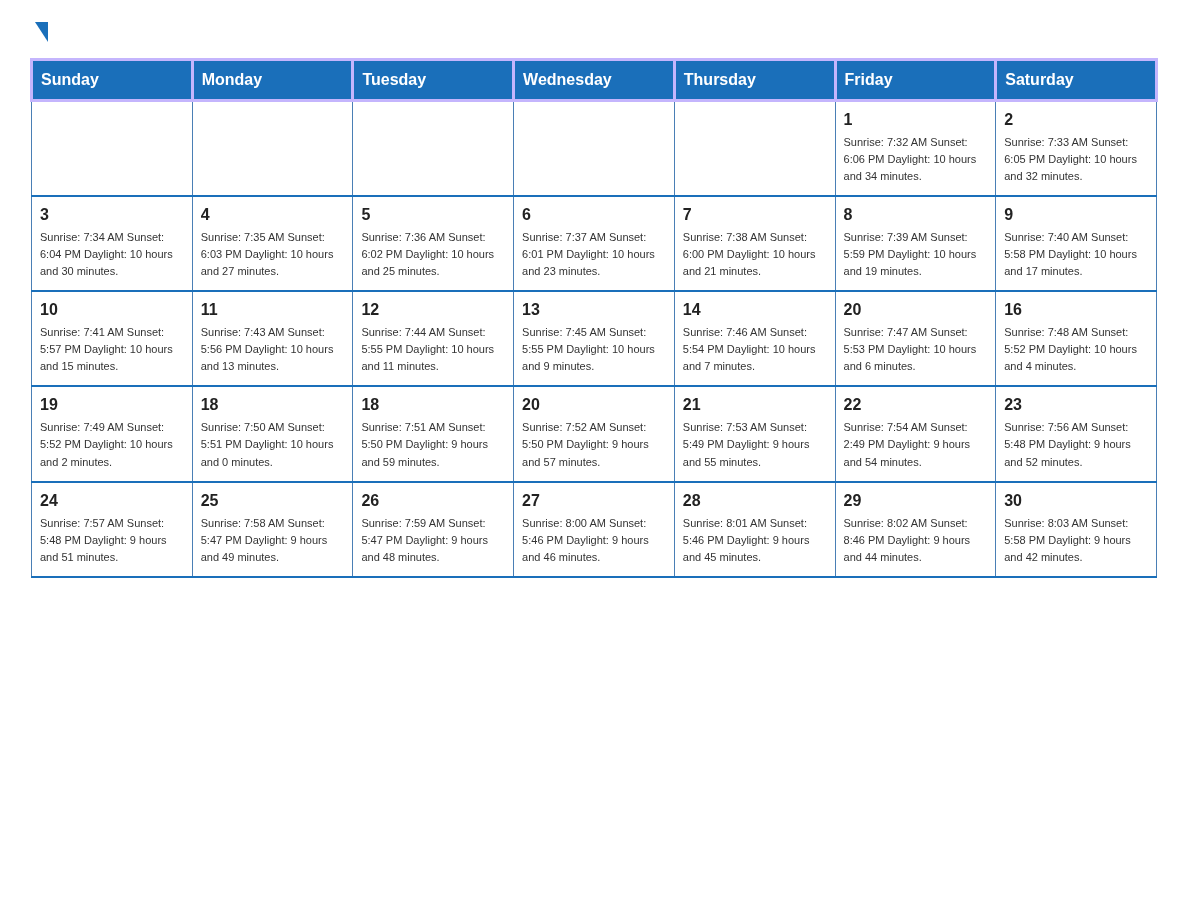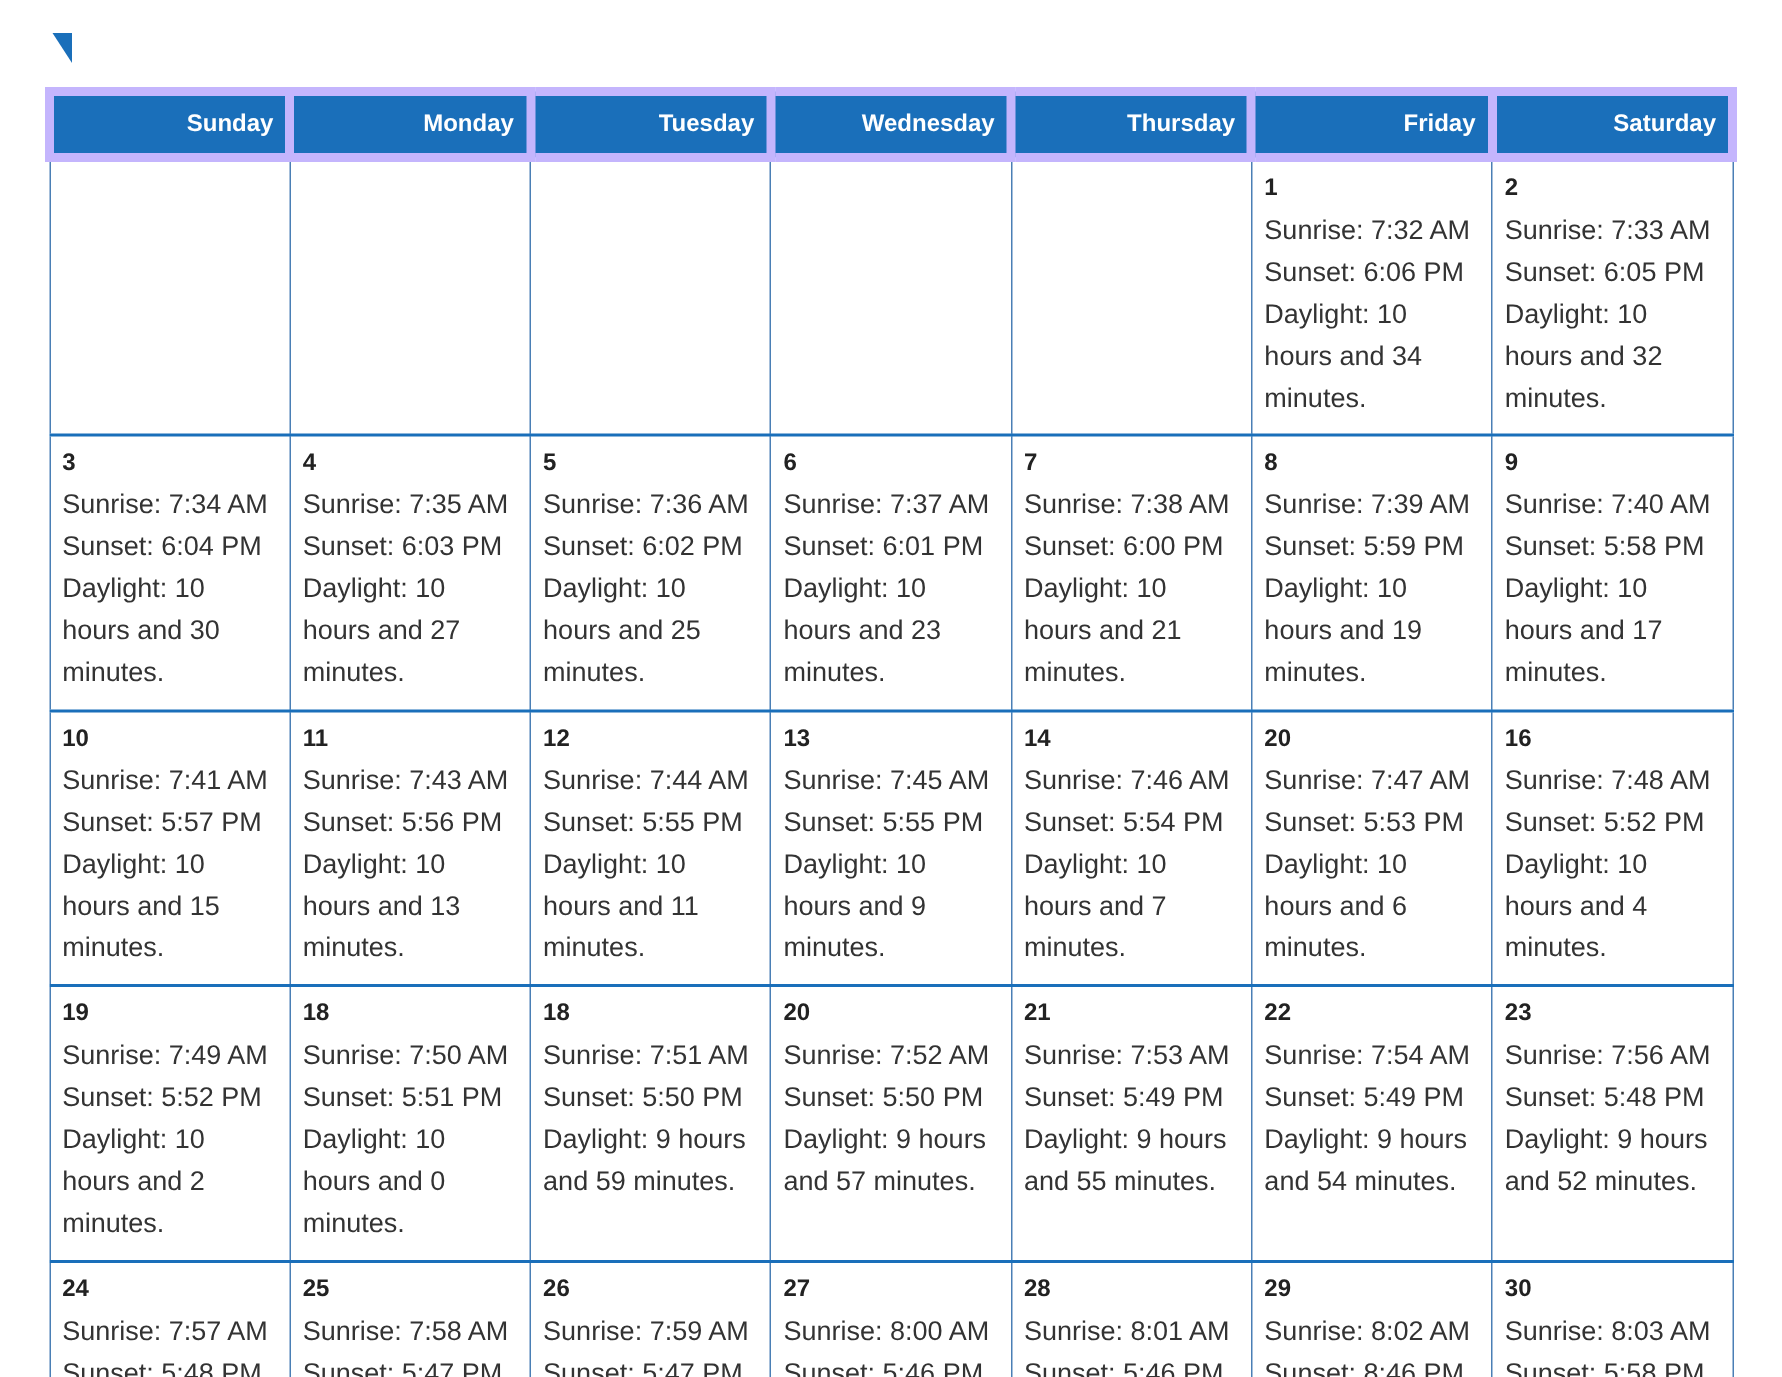--- a/index.html
+++ b/index.html
@@ -54,42 +54,42 @@
       width: 100%;
       border-collapse: collapse;
       border: 1px solid #4a7fb5;
     }
     .calendar-table th {
       background-color: #1a6fba;
       color: #fff;
       font-size: 16px;
       font-weight: bold;
       padding: 10px 8px;
-      text-align: right;
-      border: 6px solid #c4b5fd;
+      text-align: left;
+      border: 3px solid #c4b5fd;
     }
     .calendar-table td {
       width: 14.28%;
       vertical-align: top;
       padding: 6px 8px 10px 8px;
       border: 1px solid #4a7fb5;
       min-height: 100px;
       font-size: 13px;
       color: #333;
       line-height: 1.5;
     }
     .day-number {
       font-size: 16px;
       font-weight: bold;
       color: #222;
       margin-bottom: 2px;
       display: block;
     }
     .day-info {
-      font-size: 18px;
+      font-size: 11px;
       color: #333;
       line-height: 1.55;
     }
     .empty-cell {
       background: #fff;
     }
     tr { border-bottom: 2px solid #1a6fba; }
   </style>
 </head>
 <body>
@@ -276,21 +276,21 @@
         <td>
           <span class="day-number">21</span>
           <div class="day-info">Sunrise: 7:53 AM
 Sunset: 5:49 PM
 Daylight: 9 hours
 and 55 minutes.</div>
         </td>
         <td>
           <span class="day-number">22</span>
           <div class="day-info">Sunrise: 7:54 AM
-Sunset: 5:49 PM
+Sunset: 2:49 PM
 Daylight: 9 hours
 and 54 minutes.</div>
         </td>
         <td>
           <span class="day-number">23</span>
           <div class="day-info">Sunrise: 7:56 AM
 Sunset: 5:48 PM
 Daylight: 9 hours
 and 52 minutes.</div>
         </td>

